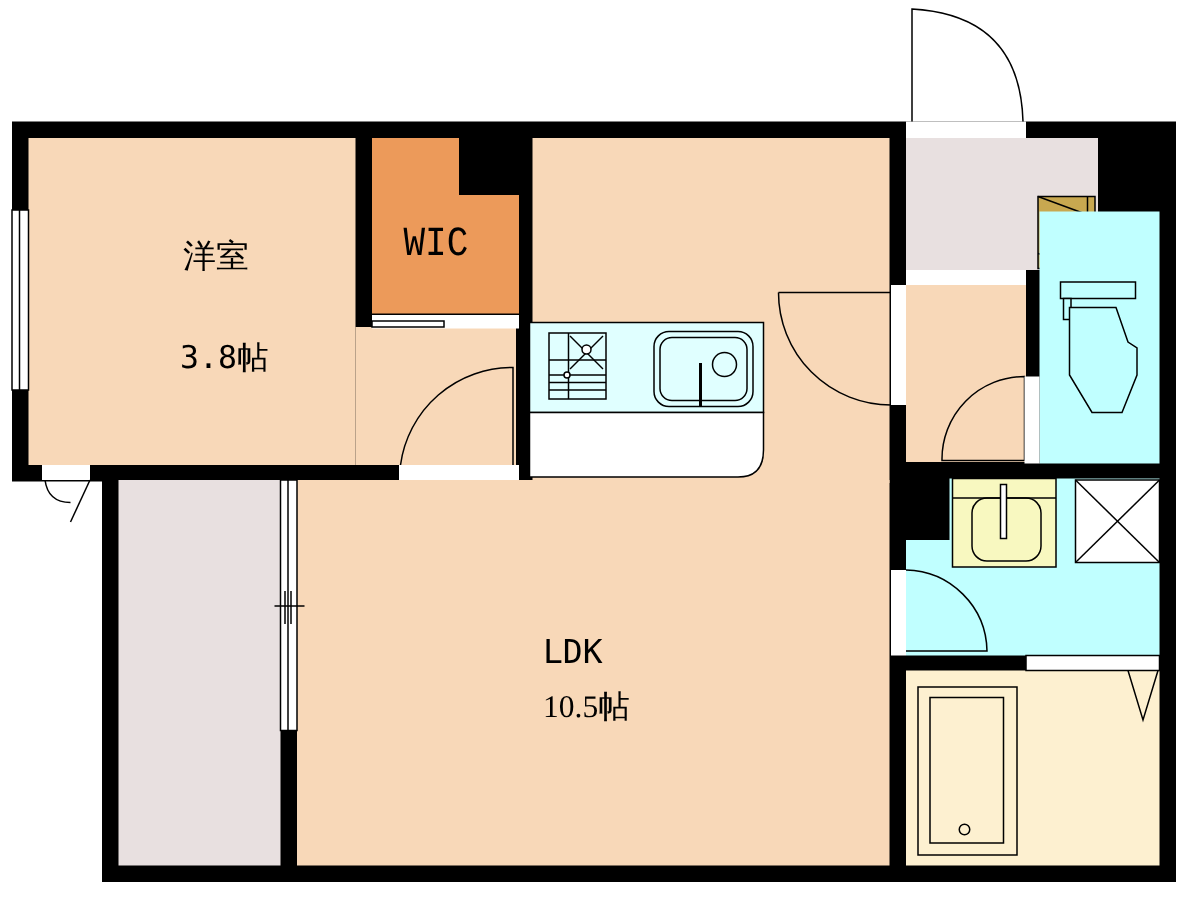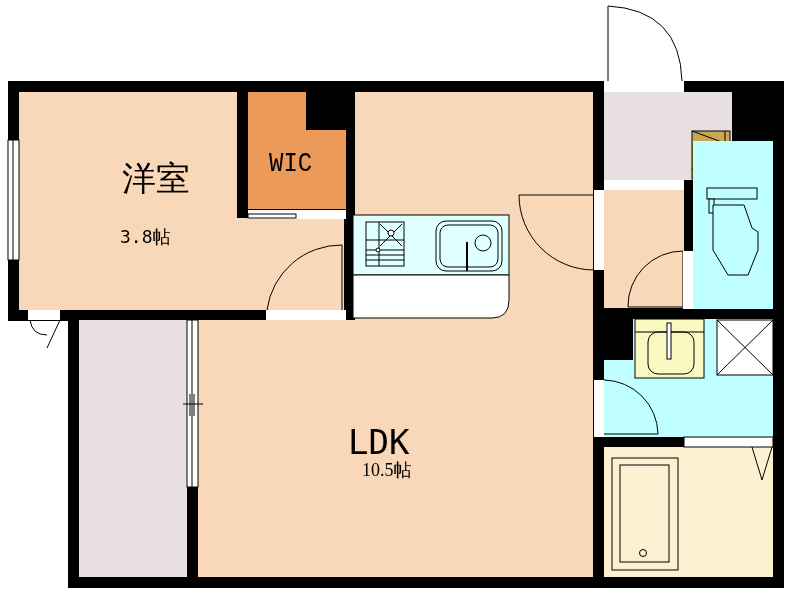--- a/index.html
+++ b/index.html
@@ -1,20 +1,20 @@
 <!DOCTYPE html>
 <html><head>
 <meta charset="utf-8">
 <style>
   html,body{margin:0;padding:0;background:#ffffff;}
   body{width:797px;height:598px;position:relative;overflow:hidden;font-family:"DejaVu Sans","Liberation Sans",sans-serif;}
   svg{position:absolute;left:0;top:0;}
   .lbl{position:absolute;color:#000;font-family:"DejaVu Sans Mono","Liberation Mono",monospace;white-space:nowrap;line-height:1;}
-  .room-name{font-size:34px;}
-  .room-area{font-size:18px;}
+  .room-name{font-size:22px;}
+  .room-area{font-size:21px;}
   .wic{font-size:24px;font-family:"Liberation Mono","DejaVu Sans Mono",monospace;transform:scaleY(1.15);}
 </style>
 </head>
 <body>
 
 <svg width="797" height="598" viewBox="0 0 797 598" xmlns="http://www.w3.org/2000/svg">
 
   <g>
 
     <rect x="8" y="81" width="776" height="240" fill="#000"></rect>
@@ -122,14 +122,14 @@
   <g>
     <rect x="612" y="458" width="66" height="112" fill="none" stroke="#000"></rect>
     <rect x="620" y="465" width="49" height="97" fill="none" stroke="#000"></rect>
     <circle cx="643" cy="553" r="3.5" fill="none" stroke="#000"></circle>
   </g>
 </svg>
 
 <div class="lbl room-name" style="left:122px;top:161px;">洋室</div>
 <div class="lbl room-area" style="left:120px;top:228px;">3.8帖</div>
 <div class="lbl wic" style="left:269px;top:152px;">WIC</div>
-<div class="lbl room-name" style="left:348px;top:425px;">LDK</div>
+<div class="lbl room-name" style="left:362px;top:425px;">LDK</div>
 <div class="lbl room-area" style="left:362px;top:461px;font-family:Liberation Serif, serif;">10.5帖</div>
 
 </body></html>

